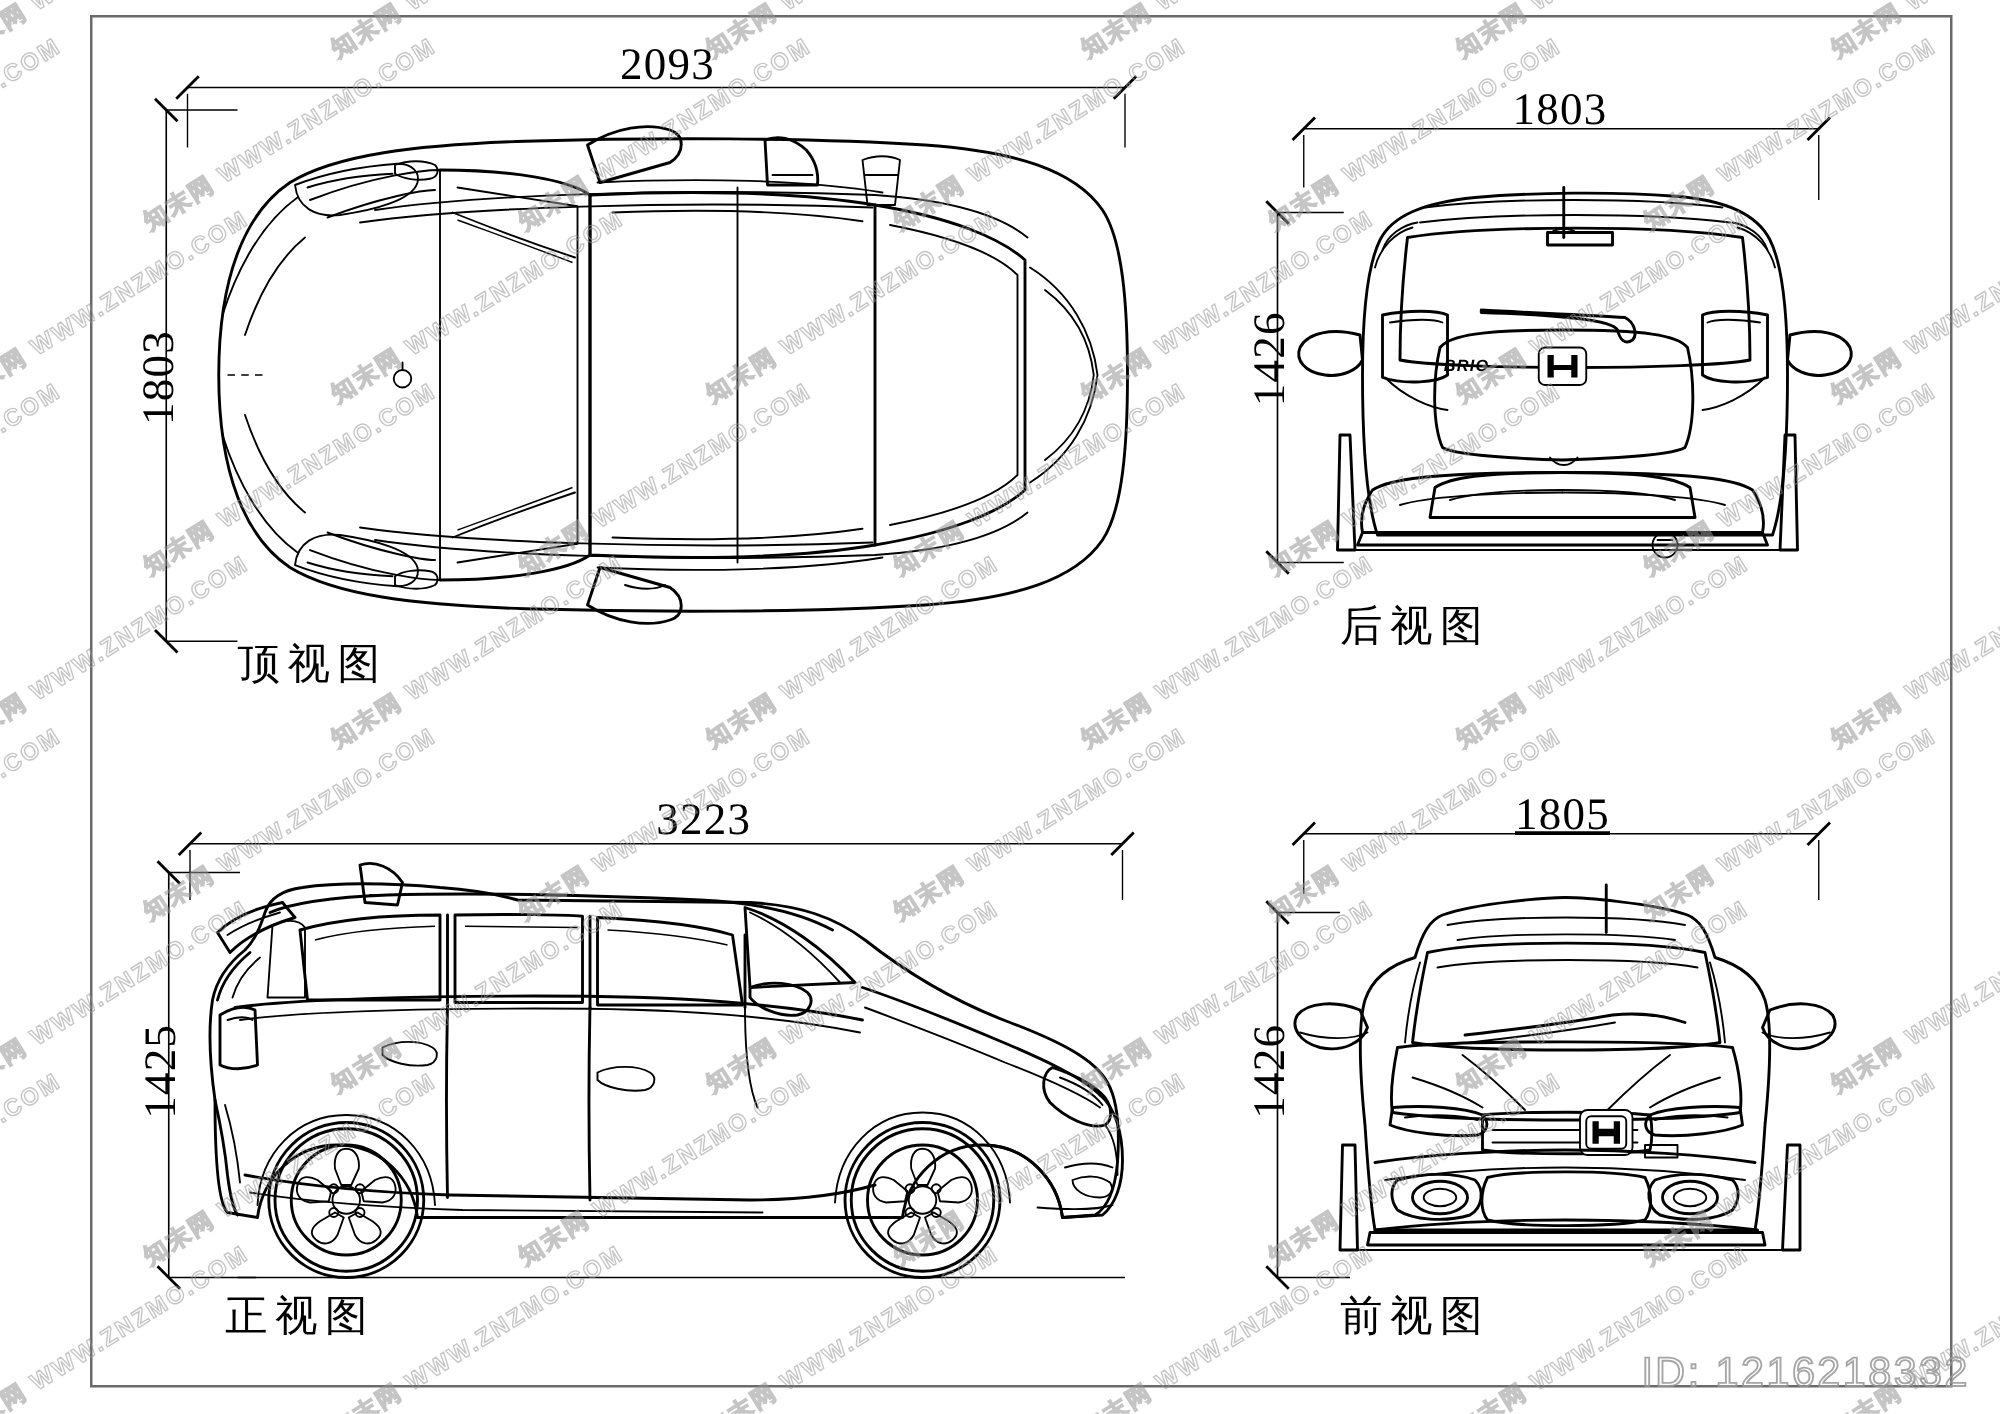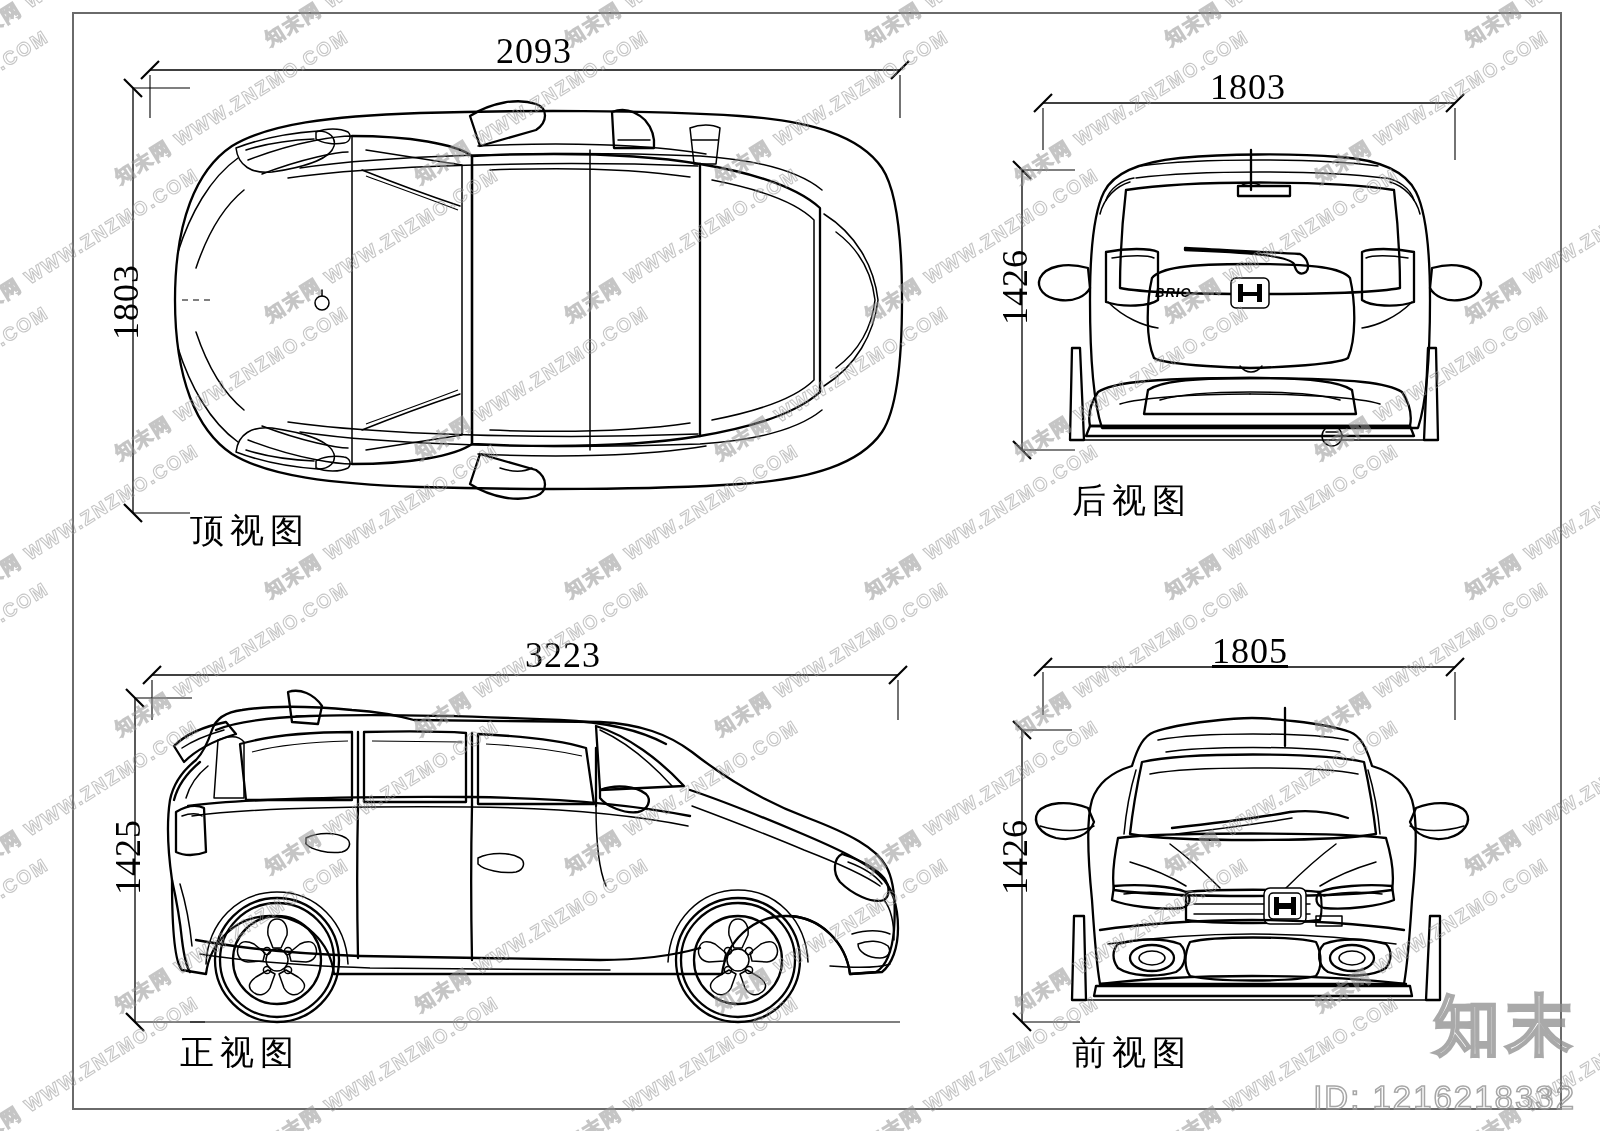--- a/index.html
+++ b/index.html
@@ -604,16 +604,15 @@
       <div class="wm-t" style="left: 1160px; top: 1134px;">知末网 WWW.ZNZMO.COM</div>
       <div class="wm-t" style="left: 1460px; top: 1134px;">知末网 WWW.ZNZMO.COM</div>
       <div class="wm-t" style="left: -190px; top: 1272px;">知末网 WWW.ZNZMO.COM</div>
       <div class="wm-t" style="left: 110px; top: 1272px;">知末网 WWW.ZNZMO.COM</div>
       <div class="wm-t" style="left: 410px; top: 1272px;">知末网 WWW.ZNZMO.COM</div>
       <div class="wm-t" style="left: 710px; top: 1272px;">知末网 WWW.ZNZMO.COM</div>
       <div class="wm-t" style="left: 1010px; top: 1272px;">知末网 WWW.ZNZMO.COM</div>
       <div class="wm-t" style="left: 1310px; top: 1272px;">知末网 WWW.ZNZMO.COM</div>
     </div>
 
-  <div id="corner-logo">知末</div>
   <div id="corner-id">ID: 1216218332</div>
 
 </div>
 
 </body></html>

